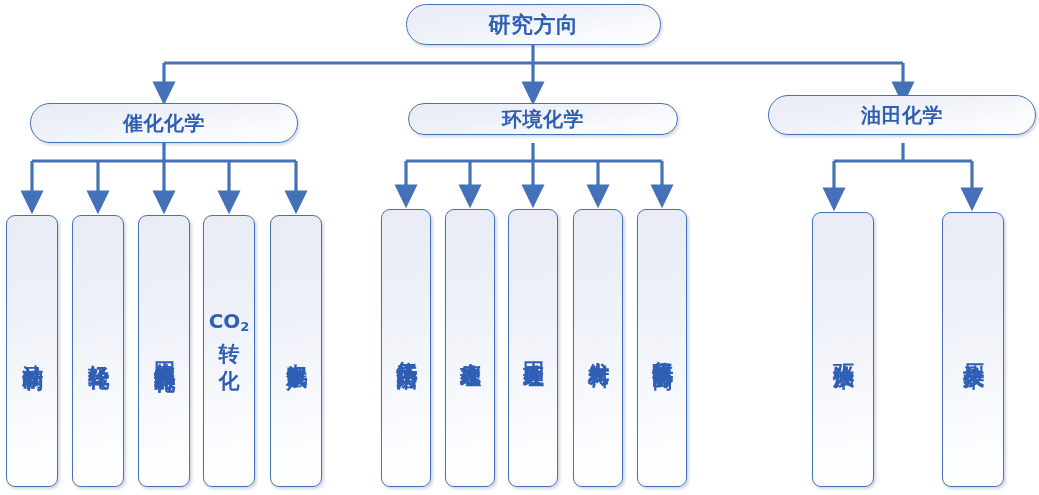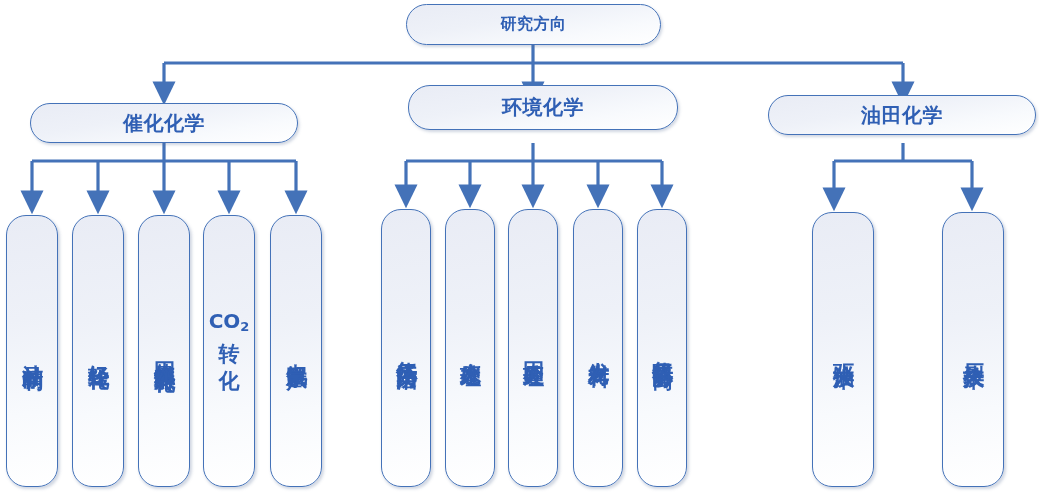--- a/index.html
+++ b/index.html
@@ -45,29 +45,29 @@
     color: #2f5fb4;
     font-weight: bold;
     letter-spacing: 0.5px;
   }
 
   
   .node.pill {
     border-radius: 22px;
   }
   .node.root {
-    font-size: 16px;
+    font-size: 22px;
   }
   .node.level2 {
     font-size: 20px;
   }
 
   
   .node.leaf {
-    border-radius: 20px;
+    border-radius: 9px;
     align-items: center;
     justify-content: center;
     padding: 16px 0;
   }
   .leaf-text {
     writing-mode: vertical-rl;
     text-orientation: upright;
     font-size: 21px;
     font-weight: bold;
     line-height: 1.02;
@@ -147,21 +147,21 @@
   </svg>
 
   <div class="node pill root" style="left:406px; top:4px; width:255px; height:41px;">
     <span>研究方向</span>
   </div>
 
   <div class="node pill level2" style="left:30px; top:103px; width:268px; height:40px;">
     <span>催化化学</span>
   </div>
 
-  <div class="node pill level2" style="left:408px; top:85px; width:270px; height:45px;">
+  <div class="node pill level2" style="left:408px; top:103px; width:270px; height:32px;">
     <span>环境化学</span>
   </div>
 
   <div class="node pill level2" style="left:768px; top:95px; width:268px; height:40px;">
     <span>油田化学</span>
   </div>
 
   <div class="node leaf" style="left:6px; top:215px; width:52px; height:272px;">
     <span class="leaf-text">油品精制</span>
   </div>

